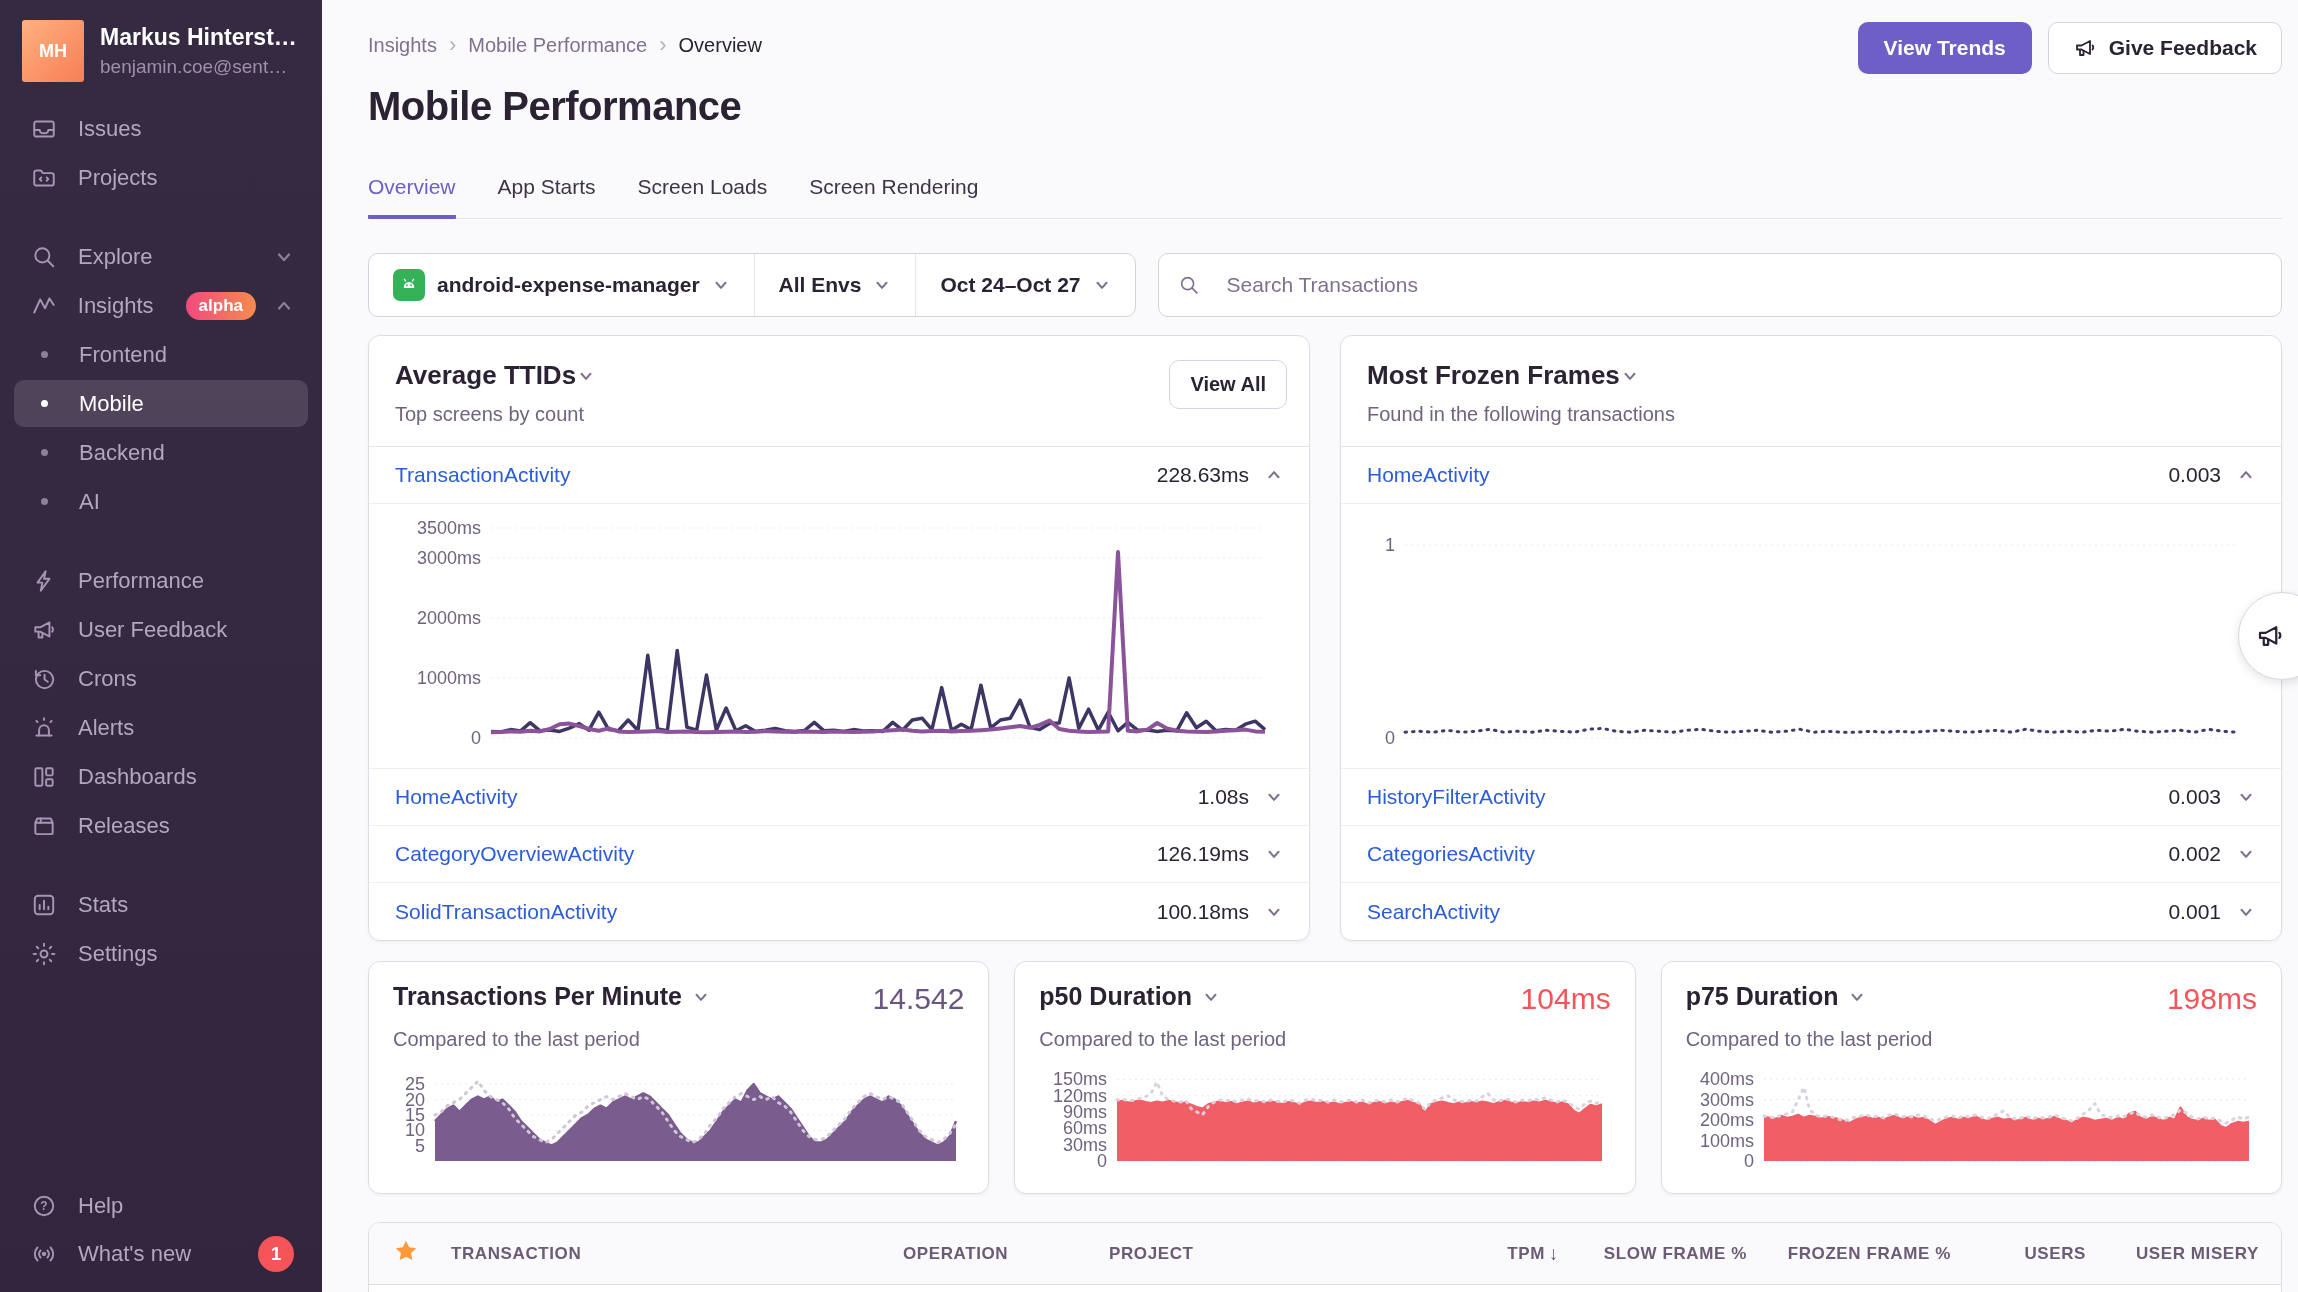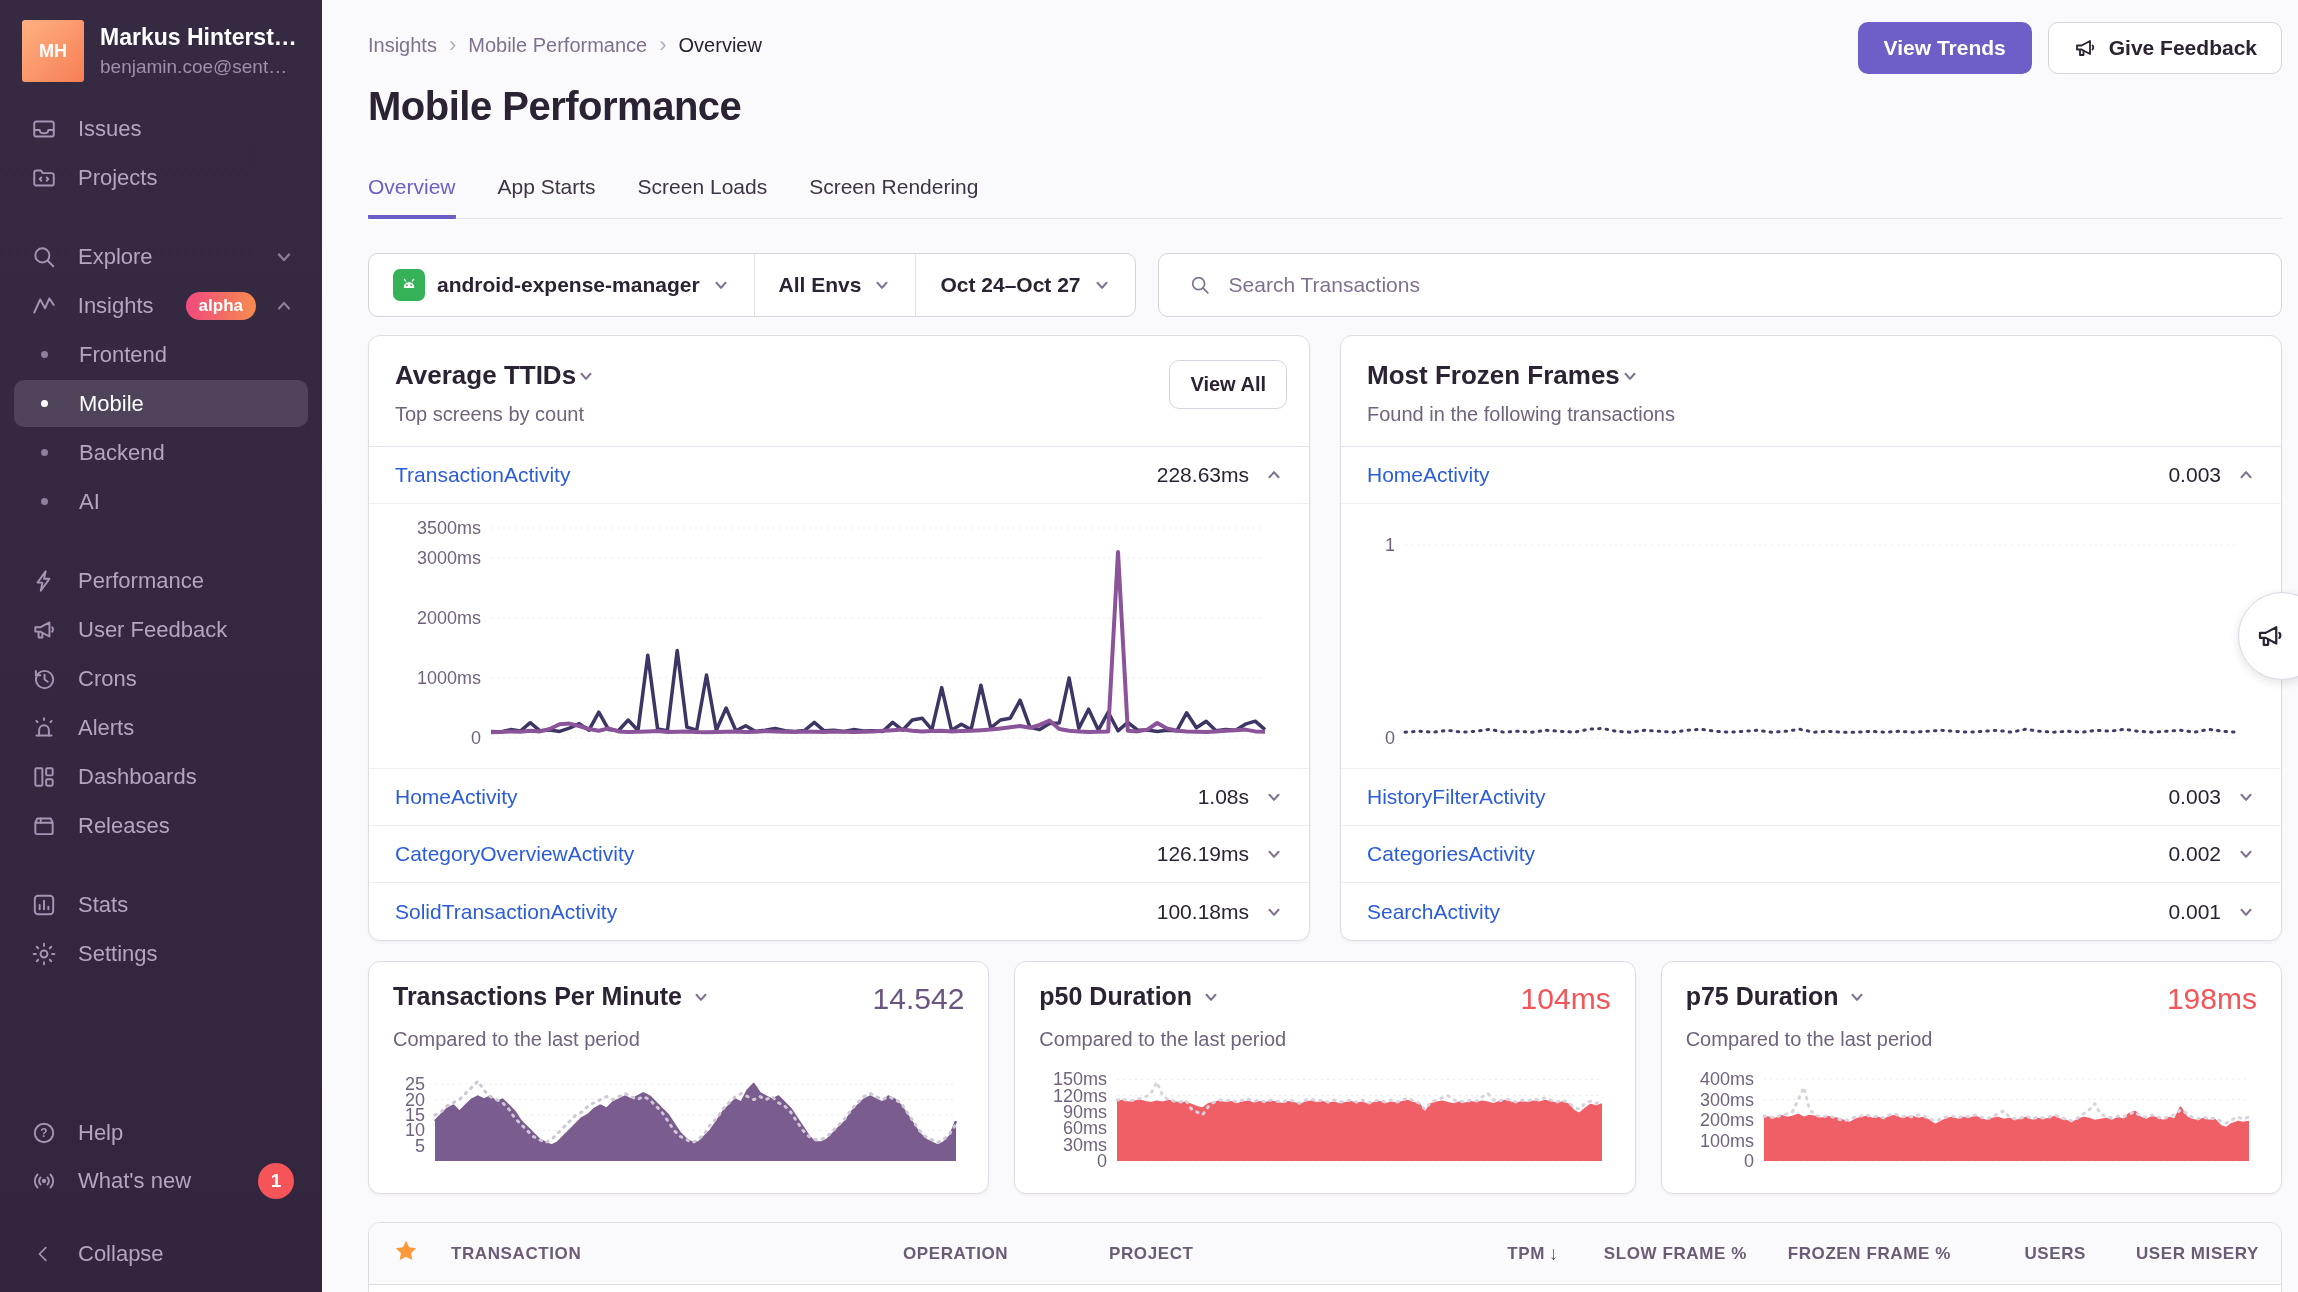--- a/index.html
+++ b/index.html
@@ -77,21 +77,21 @@
     display:flex; align-items:center; height:64px;
   }
   .filter-seg { display:flex; align-items:center; gap:12px; padding:0 24px; font-weight:700; font-size:21px; color:#2B2233; cursor:pointer; height:100%; }
   .filter-seg + .filter-seg { border-left:1px solid #E7E2EC; }
   .android-badge {
     width:32px; height:32px; border-radius:7px; background:#35B257;
     display:flex; align-items:center; justify-content:center; flex-shrink:0;
   }
   .search-box {
     flex:1; background:#fff; border:1px solid #D8D2DE; border-radius:10px; height:64px;
-    display:flex; align-items:center; padding:0 30px; gap:18px; color:#80708F;
+    display:flex; align-items:center; padding:0 19px; gap:27px; color:#80708F;
   }
   .search-box input {
     border:none; outline:none; flex:1; font-size:21px; font-family:inherit;
     color:#2B2233; background:transparent;
   }
   .search-box input::placeholder { color:#80708F; }
   .chev { color:#80708F; display:flex; }
   
   .cards-row1 { display:grid; grid-template-columns:1fr 1fr; gap:30px; margin-top:18px; }
   .card {
@@ -318,28 +318,20 @@
     </div>
     <div class="nav-item">
       <span class="icon">
           <svg class="oicon" width="26" height="26" viewBox="0 0 24 24">
             <circle class="fl" cx="12" cy="12" r="2"></circle>
             <path d="M8.8 15.2a4.5 4.5 0 0 1 0-6.4M15.2 8.8a4.5 4.5 0 0 1 0 6.4M6 18a8.5 8.5 0 0 1 0-12M18 6a8.5 8.5 0 0 1 0 12"></path>
           </svg>
         </span>
       <span>What's new</span>
       <span class="badge-num">1</span>
-    </div>
-    <div class="nav-item" style="margin-top:26px;">
-      <span class="icon">
-          <svg class="oicon" width="22" height="22" viewBox="0 0 24 24">
-            <path d="m14 5-7 7 7 7"></path>
-          </svg>
-        </span>
-      <span>Collapse</span>
     </div>
   </div>
 </nav>
 
 <main class="main">
   <div class="topbar">
     <div class="breadcrumb">
       <span>Insights</span>
       <span class="crumb-sep">›</span>
       <span>Mobile Performance</span>

